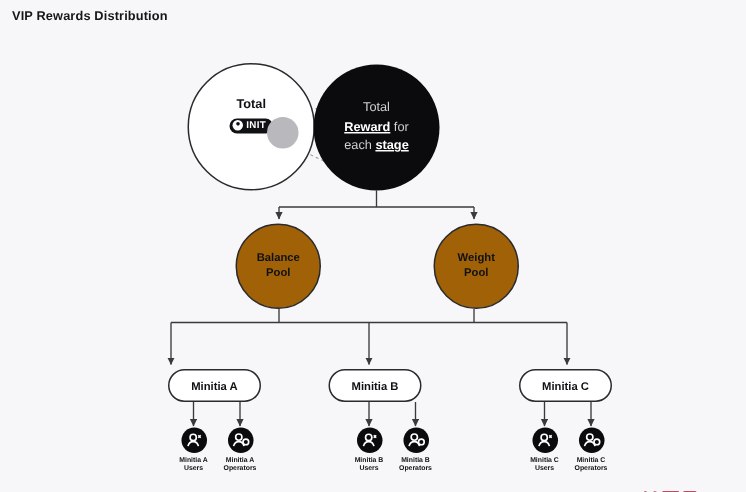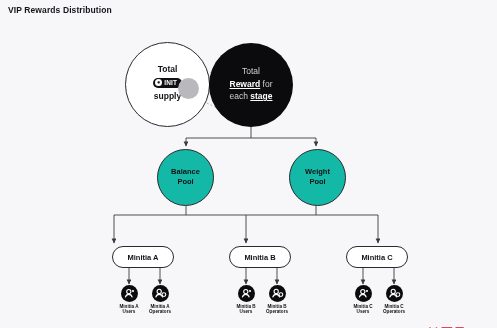--- a/index.html
+++ b/index.html
@@ -113,21 +113,21 @@
     line-height: 12.5px;
   }
   .circle-reward .txt b { color: #ffffff; text-decoration: underline; }
 
   
   .pool {
     position: absolute;
     width: 57px;
     height: 57px;
     border-radius: 50%;
-    background: #14b8a6;
+    background: #a16207;
     border: 1px solid #2a2a2e;
     box-sizing: border-box;
   }
   .pool .txt {
     position: absolute;
     left: 0; right: 0;
     top: 17px;
     text-align: center;
     font-size: 7.5px;
     font-weight: bold;
@@ -147,21 +147,21 @@
     border: 1px solid #2a2a2e;
     box-sizing: border-box;
     display: flex;
     align-items: center;
     justify-content: center;
     font-size: 7.5px;
     font-weight: bold;
     color: #101114;
   }
   #minitia-a { left: 112px; top: 246px; }
-  #minitia-b { left: 229px; top: 246px; }
+  #minitia-b { left: 219px; top: 246px; }
   #minitia-c { left: 346px; top: 246px; }
 
   
   .actor {
     position: absolute;
     width: 44px;
     text-align: center;
   }
   .actor .avatar {
     width: 17px; height: 17px;
@@ -251,21 +251,20 @@
     </g>
   </svg>
 
   <div class="circle-supply">
     <div class="txt">
       <div>Total</div>
       <div class="init-badge">
         <span class="init-dot">●</span>
         <span>INIT</span>
       </div>
-      <div>supply</div>
     </div>
   </div>
 
   <div class="gray-blob"></div>
 
   <div class="circle-reward">
     <div class="txt">
       <div>Total</div>
       <div>
         <b>Reward</b><span> for</span>

